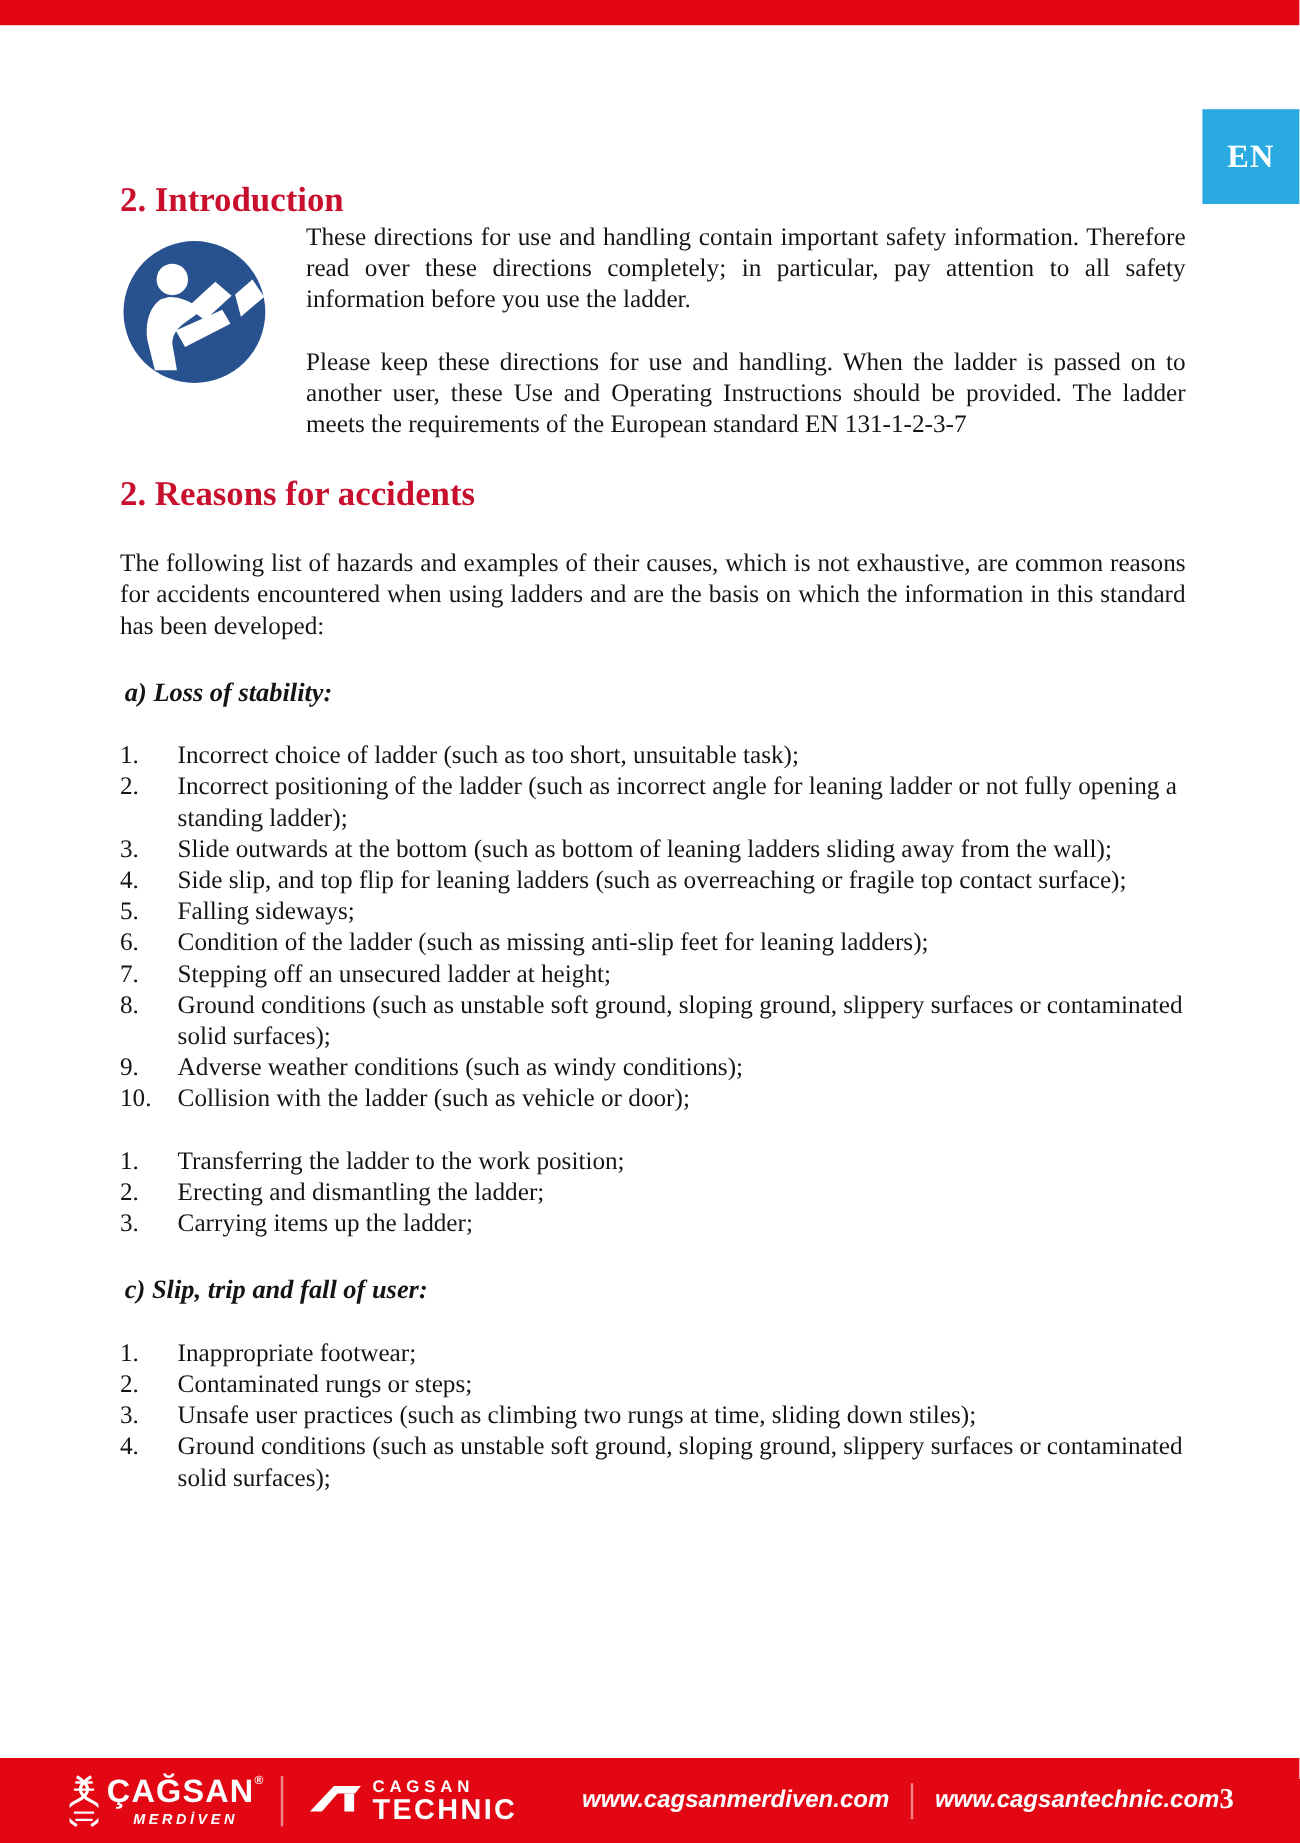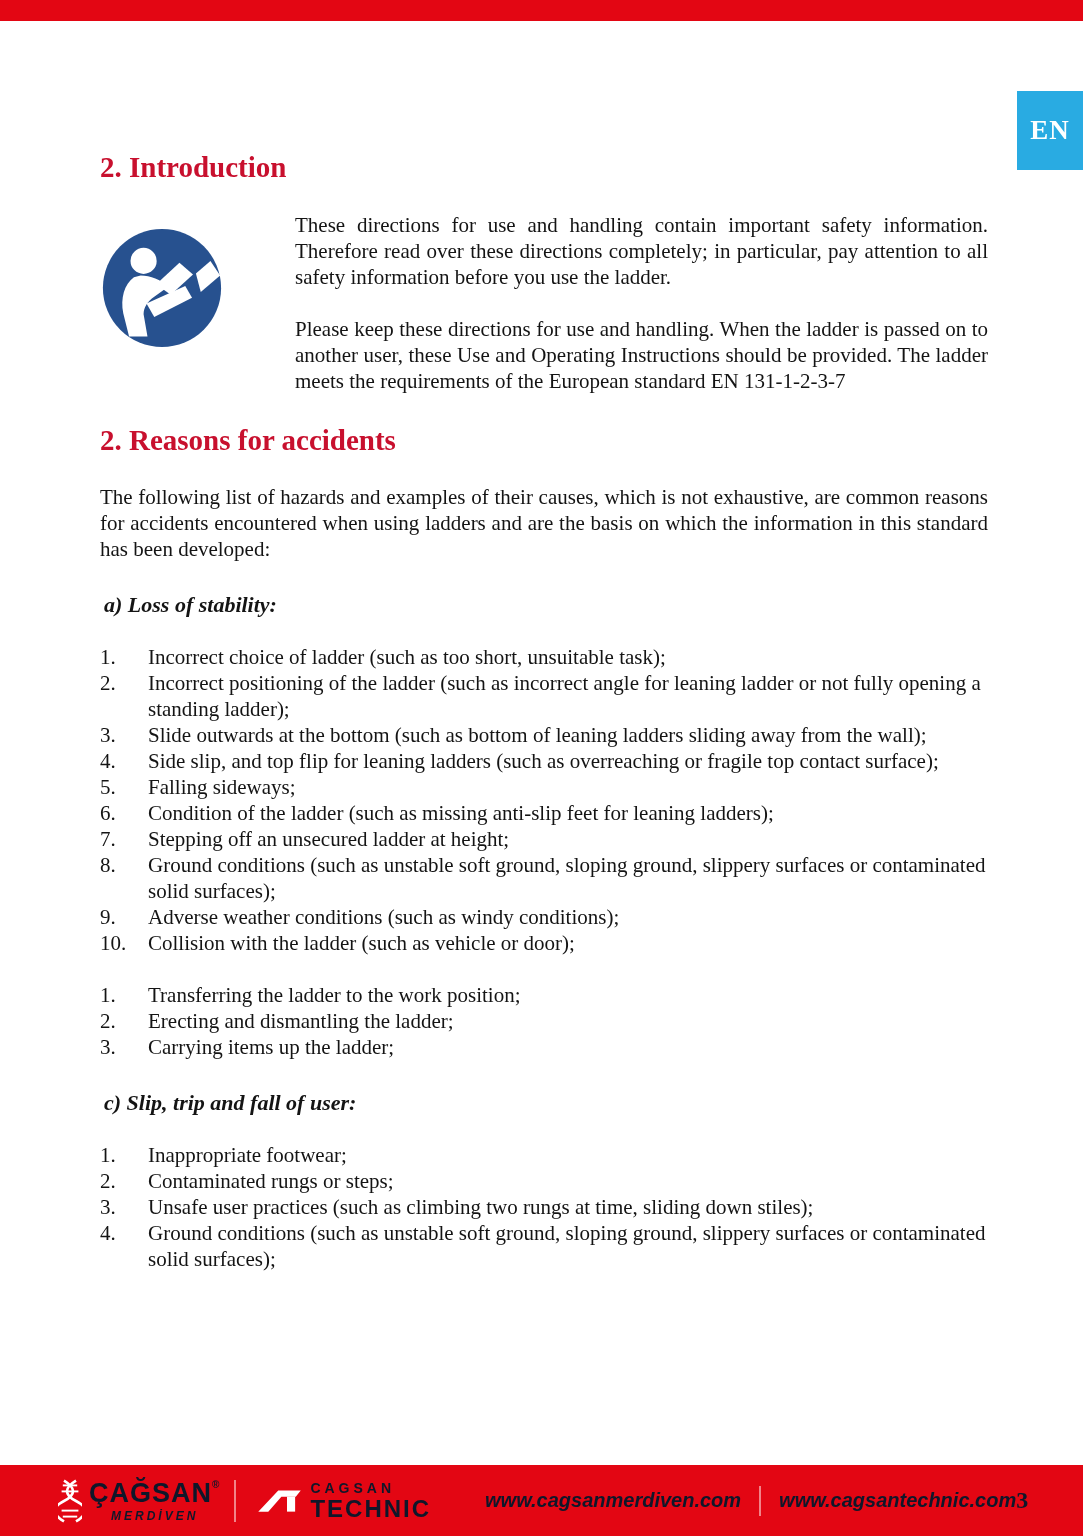--- a/index.html
+++ b/index.html
@@ -2,57 +2,57 @@
 <html><head>
 <meta charset="utf-8">
 <style>
   html,body{margin:0;padding:0;}
   body{
     width:1083px;height:1536px;position:relative;background:#ffffff;
     font-family:"Liberation Serif", serif;color:#141414;overflow:hidden;
   }
   .topbar{height:21px;background:#e30613;}
   .en-tab{
-    position:absolute;top:91px;right:0;width:66px;height:79px;background:#29abe2;
+    position:absolute;top:91px;right:0;width:81px;height:79px;background:#29abe2;
     color:#ffffff;display:flex;align-items:center;justify-content:center;
     font-weight:bold;font-size:27px;letter-spacing:1px;
   }
   .content{padding:0 95px 0 100px;}
   .sec-heading{
     color:#c8102e;font-size:29px;font-weight:bold;margin:0;line-height:1.15;
     font-family:"Liberation Serif", serif;
   }
   #intro-heading{margin-top:130px;}
-  .intro-row{display:flex;margin-top:28px;gap:40px;}
+  .intro-row{display:flex;}
   .manual-icon-wrap{flex:none;width:128px;margin-right:27px;}
   .manual-icon-wrap svg{display:block;margin-top:14px;}
   .intro-paras{flex:1;}
   .body-text{font-size:21px;line-height:26px;margin:0;text-align:justify;}
   .para-gap{margin-top:26px;}
   #reasons-heading{margin-top:30px;}
   .reasons-intro{margin-top:26px;}
   .sub-label{font-size:22px;font-weight:bold;margin:30px 0 0 4px;line-height:26px;font-style:italic;}
   ul.hazard-list{list-style:none;margin:26px 0 0 0;padding:0;}
   ul.hazard-list li{display:flex;font-size:21px;line-height:26px;}
   ul.hazard-list .num{flex:none;width:48px;}
   ul.hazard-list .txt{flex:1;}
   .footer{
     position:absolute;left:0;right:0;bottom:0;height:71px;background:#e30613;
-    display:flex;align-items:center;color:#0f172a;
+    display:flex;align-items:center;color:#ffffff;
     font-family:"Liberation Sans", sans-serif;
   }
   .brand-merdiven{display:flex;align-items:center;margin-left:58px;}
   .brand-merdiven svg{display:block;margin-right:7px;}
   .merdiven-text{display:flex;flex-direction:column;line-height:1;}
   .merdiven-name{font-size:27px;font-weight:bold;letter-spacing:1px;}
   .merdiven-name sup{font-size:10px;vertical-align:top;}
   .merdiven-sub{font-size:12px;font-style:italic;font-weight:bold;letter-spacing:3px;margin-top:3px;align-self:center;}
   .footer-divider{width:2px;height:42px;background:rgba(255,255,255,0.5);margin:0 16px 0 14px;flex:none;}
   .footer-divider.small{height:30px;margin:0 18px;}
-  .brand-technic{display:flex;align-items:center;}
+  .brand-technic{display:flex;}
   .brand-technic svg{display:block;margin-right:8px;}
   .technic-text{display:flex;flex-direction:column;line-height:1;}
   .technic-top{font-size:14px;font-weight:bold;letter-spacing:4px;}
   .technic-bottom{font-size:24px;font-weight:bold;letter-spacing:2px;margin-top:2px;}
   .footer-urls{display:flex;align-items:center;margin-left:54px;font-weight:bold;font-size:20px;font-style:italic;}
   .page-number{
     margin-left:auto;margin-right:56px;font-family:"Liberation Serif", serif;
     font-weight:bold;font-size:24px;
   }
 </style>

